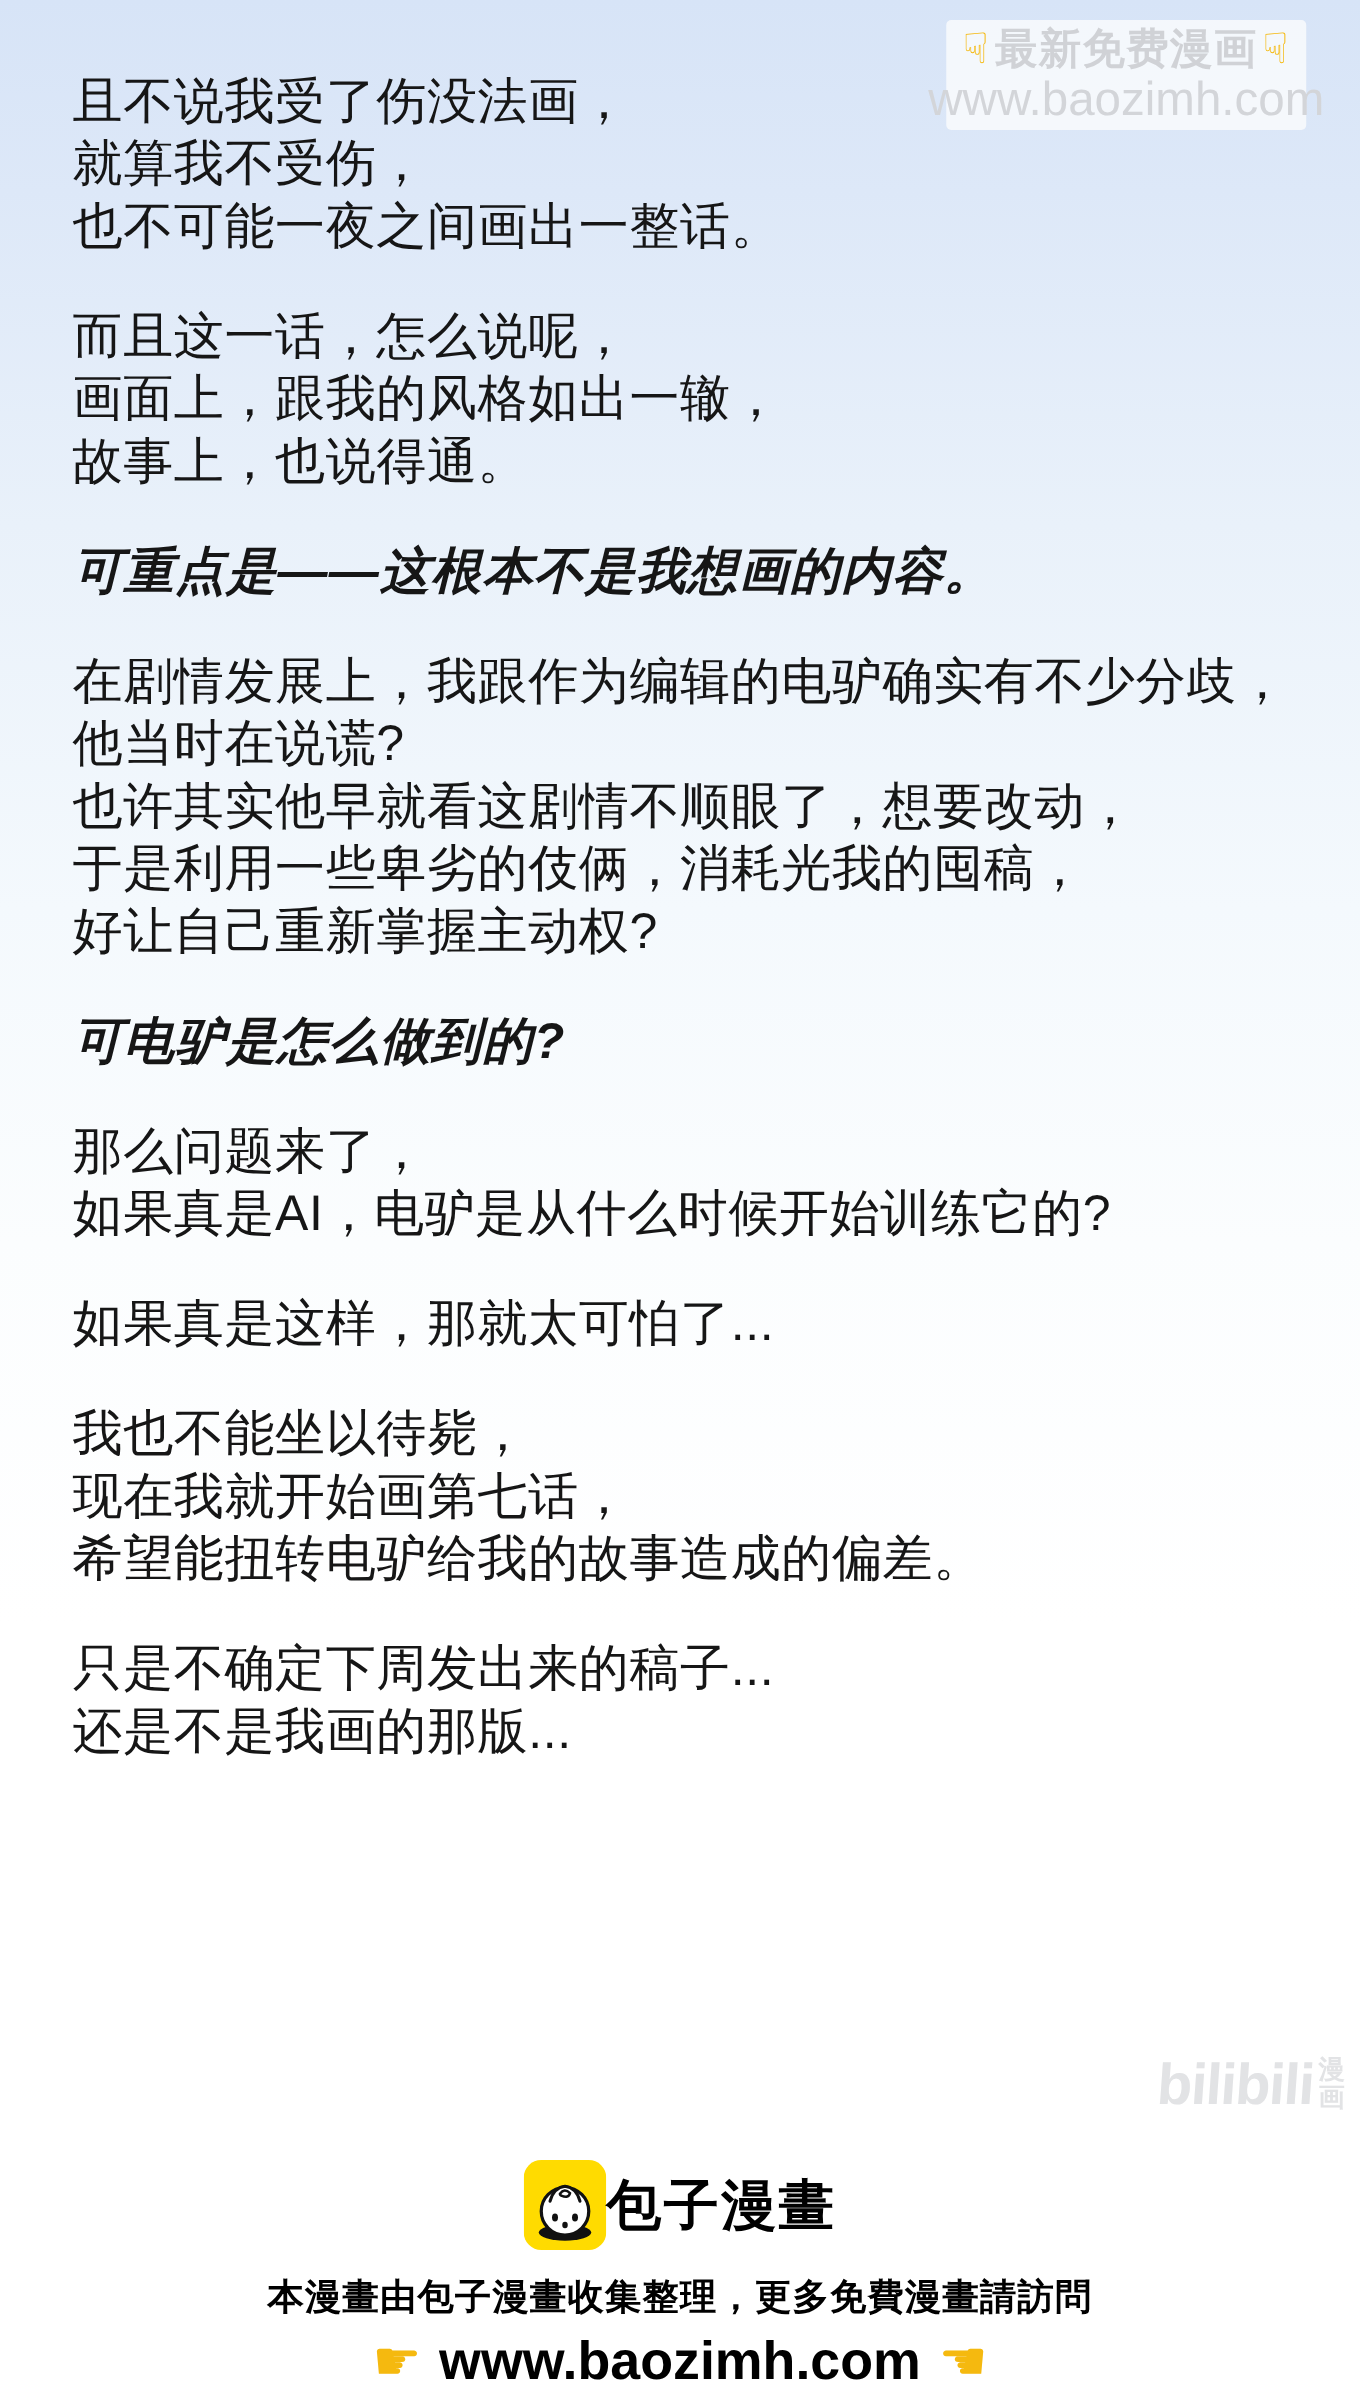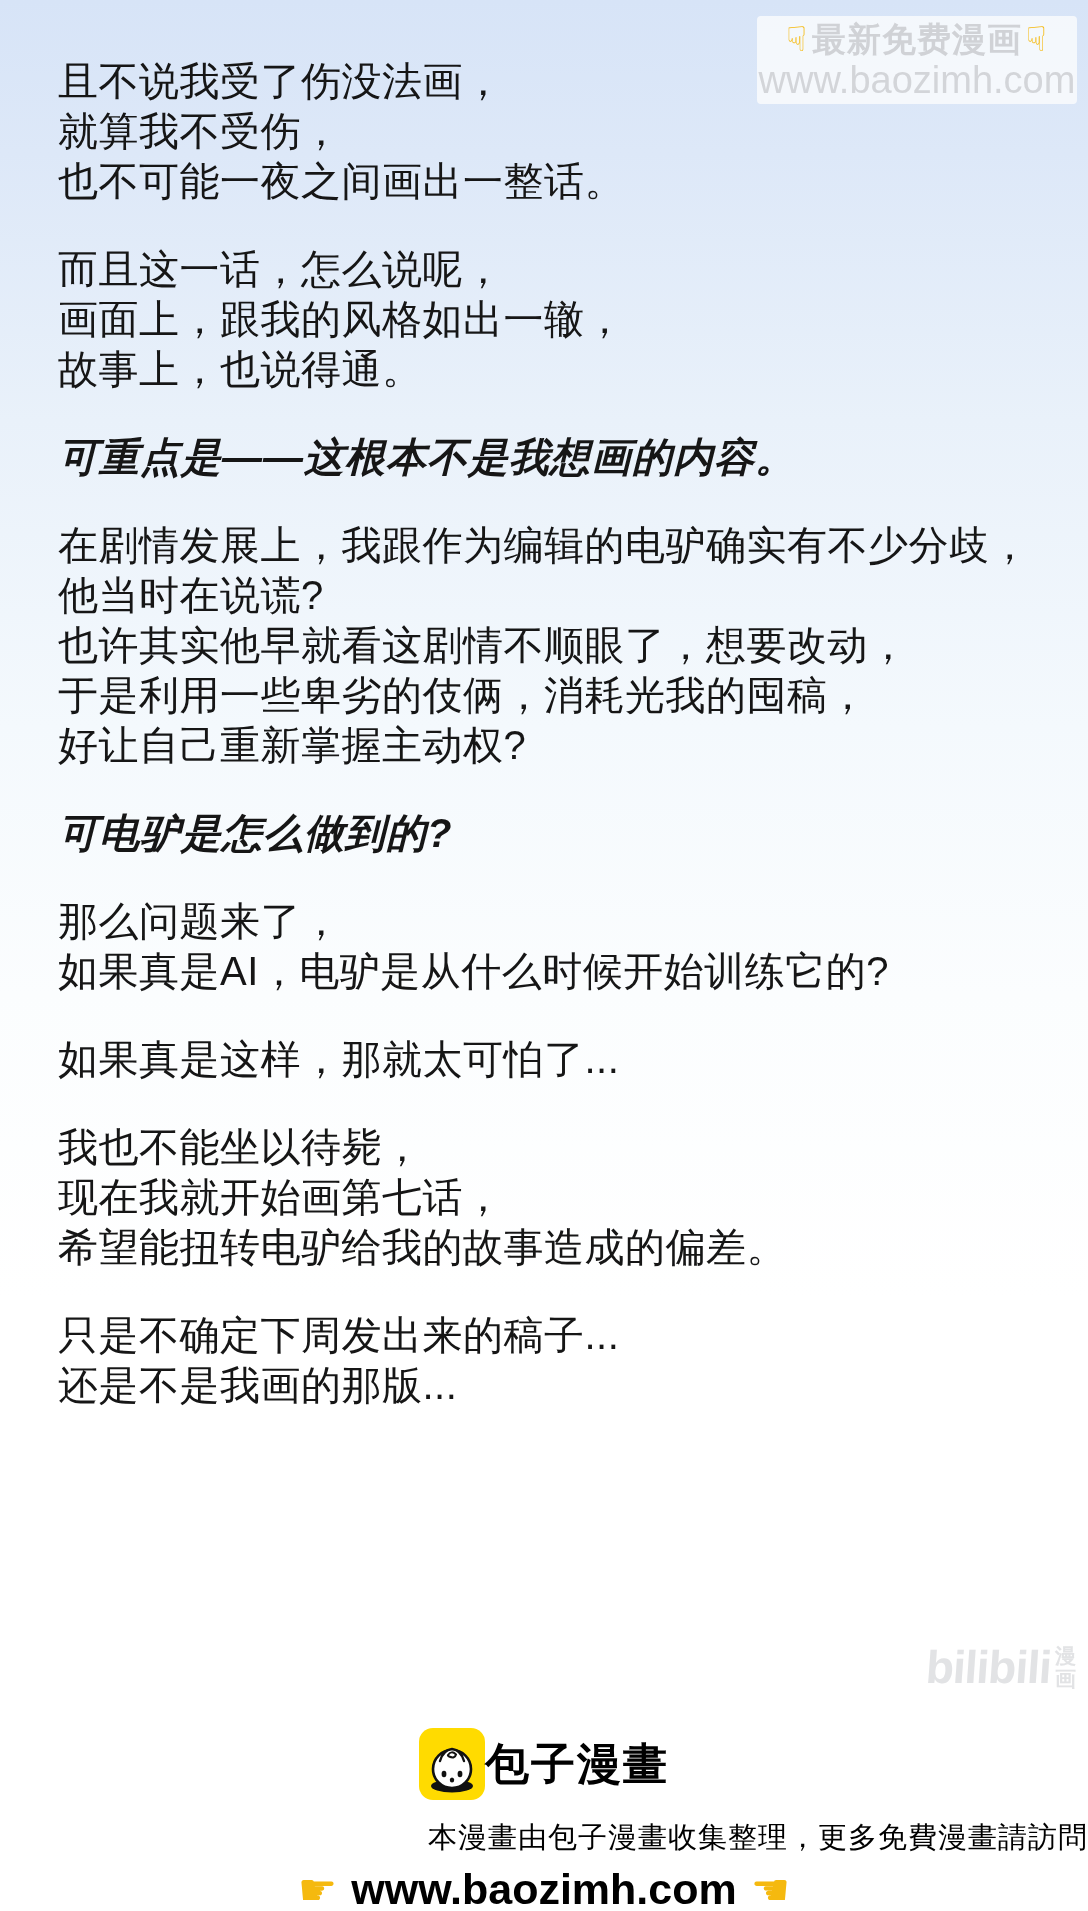--- a/index.html
+++ b/index.html
@@ -8,21 +8,21 @@
     font-family: "Liberation Sans", "DejaVu Sans", sans-serif;
     width: 1088px; height: 1911px;
     position: relative;
     overflow: hidden;
     background: linear-gradient(180deg,
       #d7e4f7 0%, #dde8f8 8%, #e9f1fa 22%,
       #f4f9fd 38%, #fbfdfe 52%, #ffffff 68%, #ffffff 100%);
   }
   .top-watermark {
     position: absolute; left: 757px; top: 16px;
-    width: 320px; height: 88px;
+    width: 288px; height: 88px;
     background: rgba(250, 251, 252, 0.82);
     border-radius: 4px;
     display: flex; flex-direction: column;
     align-items: center; justify-content: center;
     text-align: center;
   }
   .wm-line1 {
     font-size: 34px; font-weight: 600; color: #d0d2d6;
     letter-spacing: 1px; line-height: 40px; white-space: nowrap;
   }
@@ -64,23 +64,22 @@
   .footer {
     position: absolute; left: 0; top: 1726px; width: 1088px;
     text-align: center; color: #000;
   }
   .brand-row {
     display: flex; align-items: center; justify-content: center;
     height: 76px;
   }
   .brand-name { font-size: 44px; font-weight: 700; letter-spacing: 2px; }
   .footer-note {
-    margin-top: 16px; font-size: 29px; font-weight: 400;
+    margin-top: 16px; font-size: 29px; font-weight: 700;
     letter-spacing: 1px;
-    text-align: right;
   }
   .url-row {
     margin-top: 6px;
     display: flex; align-items: center; justify-content: center; gap: 14px;
     font-size: 43px; font-weight: 700;
   }
   .url-row .hand { font-size: 44px; }
 </style>
 </head>
 <body>

